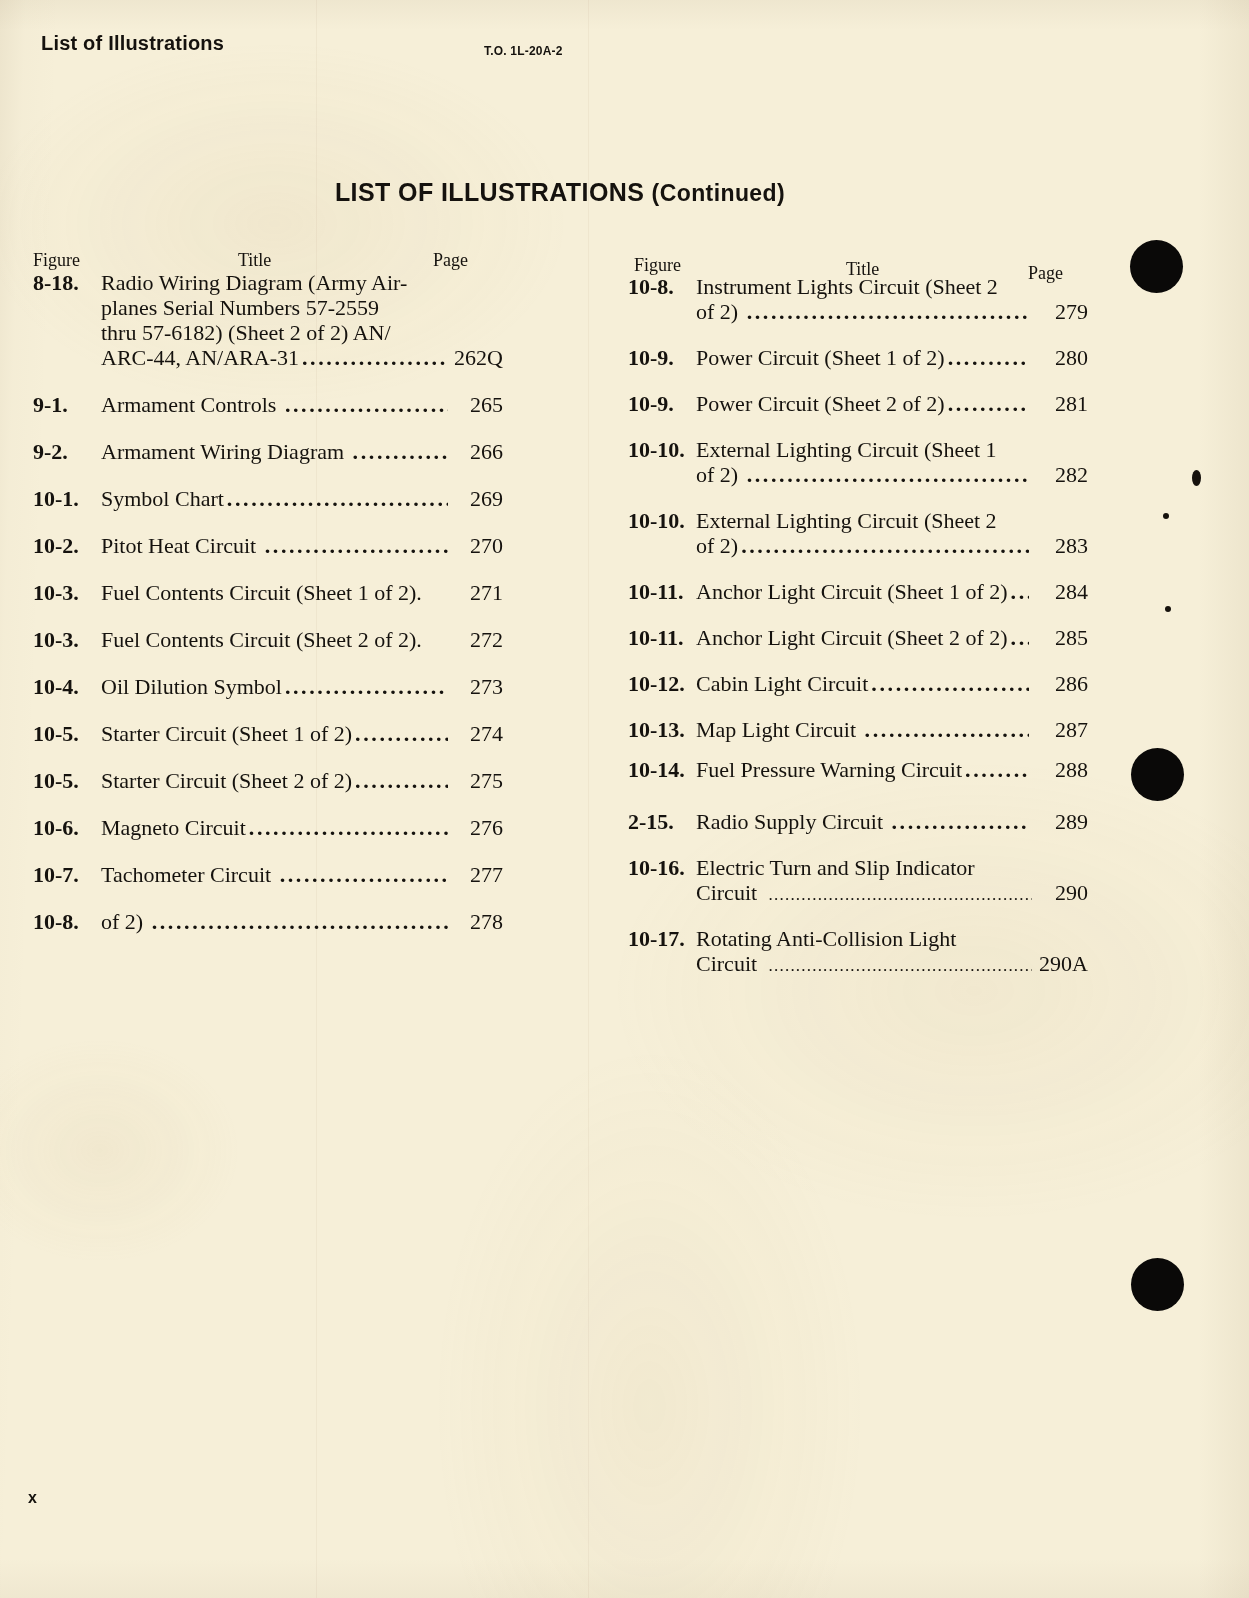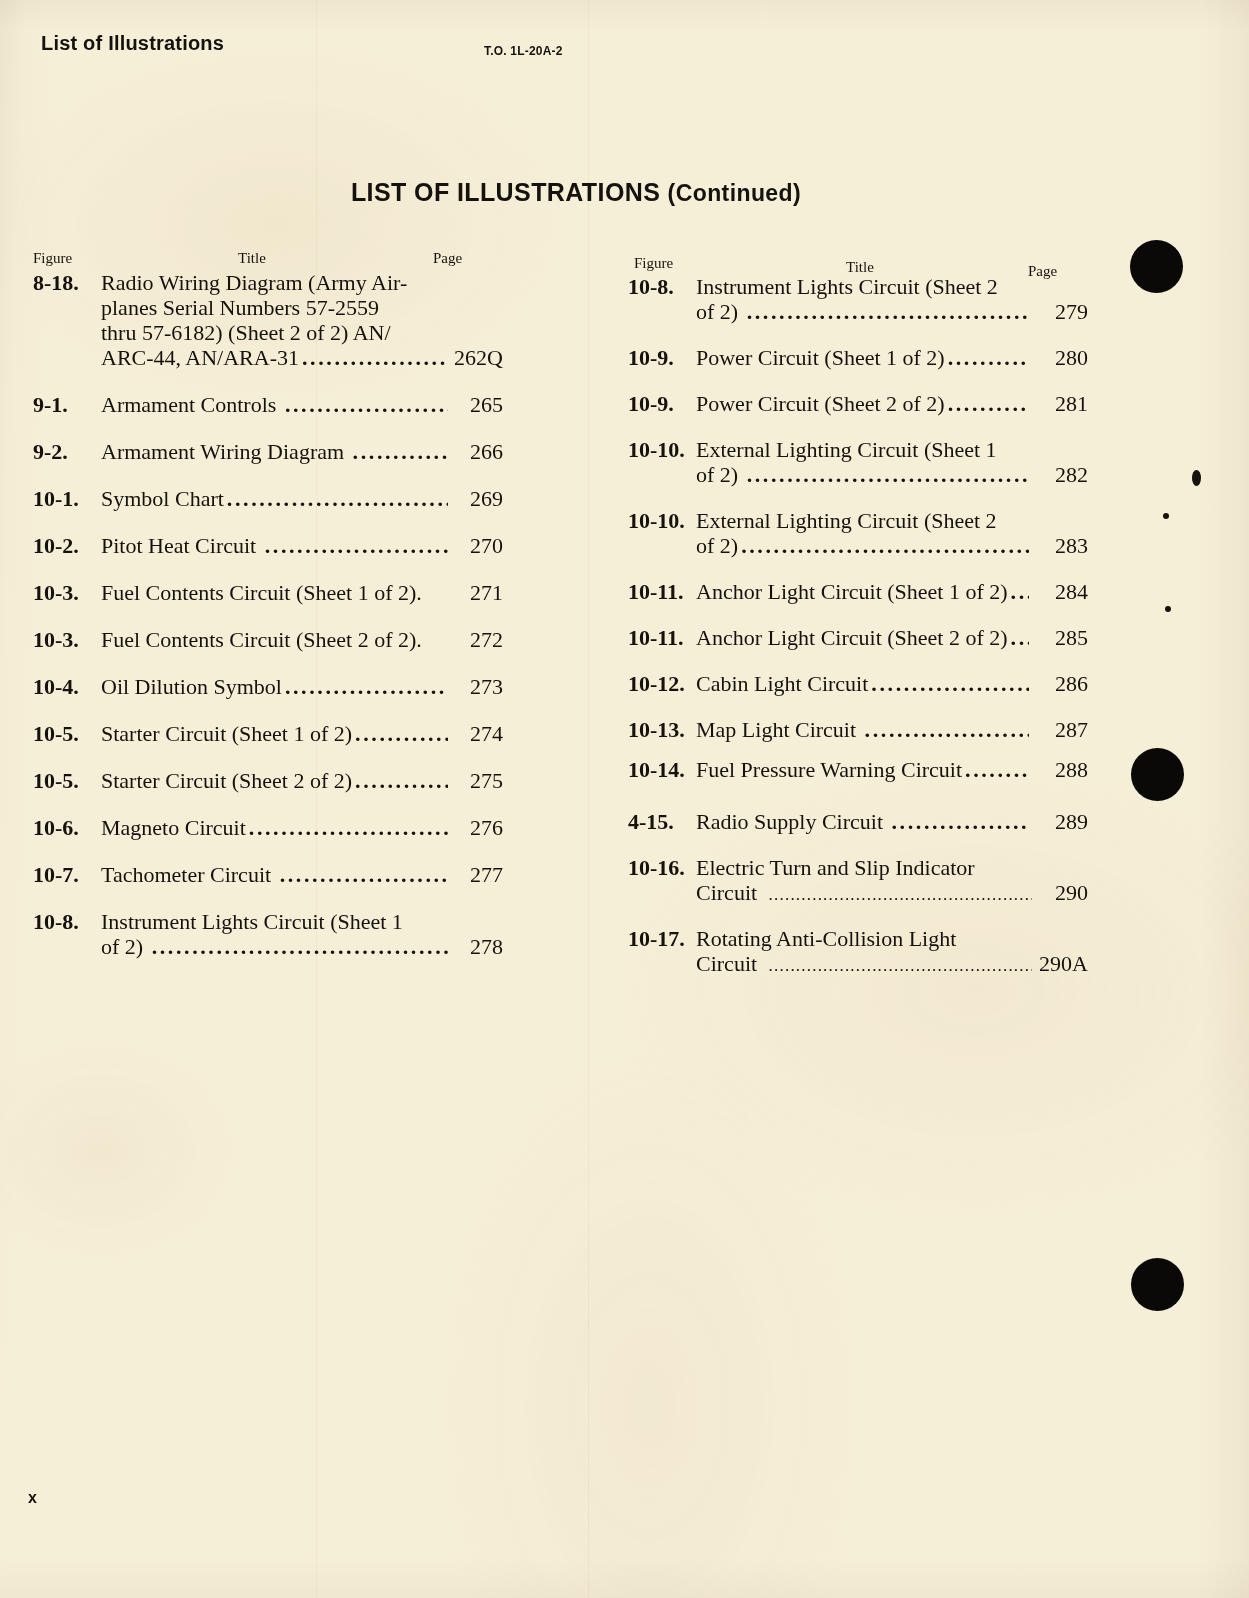--- a/index.html
+++ b/index.html
@@ -76,42 +76,41 @@
   .doc-title {
     position: absolute;
     top: 178px;
     left: 0;
     width: 1120px;
     text-align: center;
     font-family: "Liberation Sans", "DejaVu Sans", sans-serif;
     font-weight: bold;
     font-size: 25px;
     letter-spacing: 0.4px;
-    padding-left: 16px;
   }
   .doc-title .cont { font-size: 23px; }
 
   
   .columns {
     position: absolute;
     top: 250px;
     left: 0;
     width: 1249px;
   }
   .col {
     position: absolute;
     top: 0;
   }
   .col-left  { left: 33px;  width: 470px; }
   .col-right { left: 628px; width: 460px; }
 
   .colhead {
     position: relative;
     height: 42px;
-    font-size: 15px;
+    font-size: 18px;
   }
   .colhead span { position: absolute; top: 0; white-space: nowrap; }
 
   .col-left  .ch-fig  { left: 0px; }
   .col-left  .ch-tit  { left: 205px; }
   .col-left  .ch-pag  { left: 400px; }
 
   .col-right .ch-fig  { left: 6px;  top: 5px; }
   .col-right .ch-tit  { left: 218px; top: 9px; }
   .col-right .ch-pag  { left: 400px; top: 13px; }
@@ -339,25 +338,20 @@
                 <span class="txt">Tachometer Circuit </span>
                 <span class="lead">..........................................................................................</span>
                 <span class="pg">277</span>
               </div>
             </div>
           </div>
           <div class="entry" style="position: absolute; top: 659px; left: 0px; width: 100%;">
             <div class="num">10-8.</div>
             <div class="body">
               <div class="line">
-                <span class="txt">Instrument Lights Circuit (Sheet 1</span>
-                <span class="lead none"></span>
-                <span class="pg"></span>
-              </div>
-              <div class="line">
                 <span class="txt">of 2) </span>
                 <span class="lead">..........................................................................................</span>
                 <span class="pg">278</span>
               </div>
             </div>
           </div>
         </div>
     </div>
 
     <div class="col col-right">
@@ -476,21 +470,21 @@
             <div class="num">10-14.</div>
             <div class="body">
               <div class="line">
                 <span class="txt">Fuel Pressure Warning Circuit</span>
                 <span class="lead">..........................................................................................</span>
                 <span class="pg">288</span>
               </div>
             </div>
           </div>
           <div class="entry" style="position: absolute; top: 559px; left: 0px; width: 100%;">
-            <div class="num">4-15.</div>
+            <div class="num">2-15.</div>
             <div class="body">
               <div class="line">
                 <span class="txt">Radio Supply Circuit </span>
                 <span class="lead">..........................................................................................</span>
                 <span class="pg">289</span>
               </div>
             </div>
           </div>
           <div class="entry" style="position: absolute; top: 605px; left: 0px; width: 100%;">
             <div class="num">10-16.</div>

